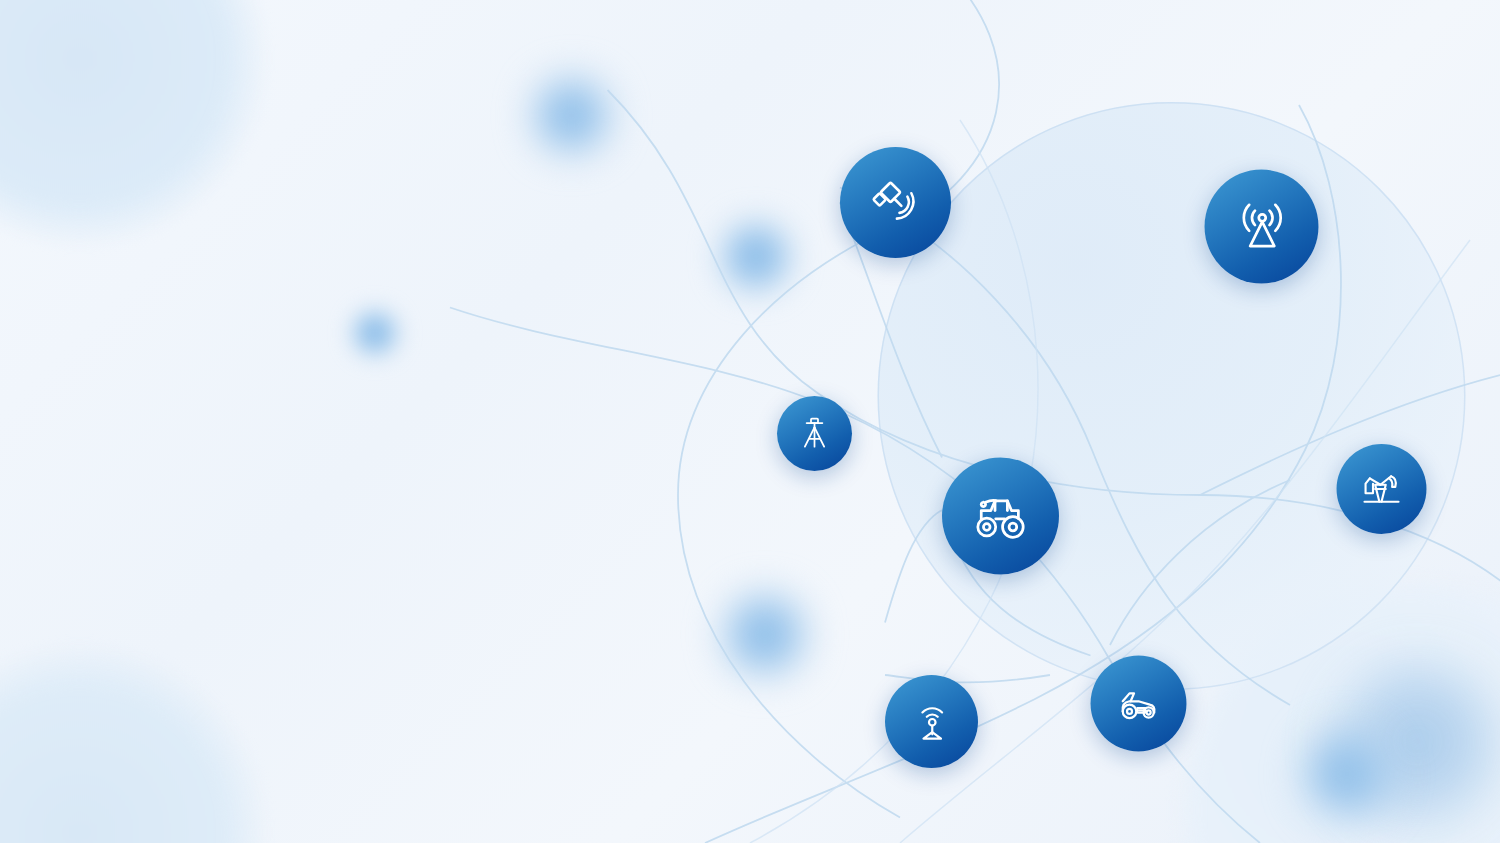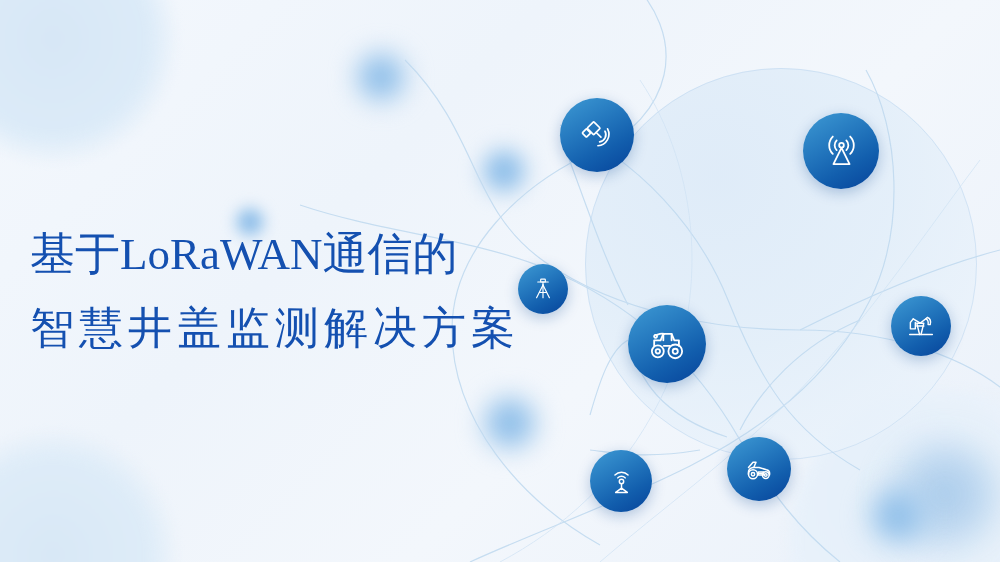--- a/index.html
+++ b/index.html
@@ -244,18 +244,14 @@
       <circle cx="33" cy="32" r="1.8"></circle>
       <path d="M10 31 q-1 -8 6 -9 h8 l10 3 q5 1 4 7"></path>
       <path d="M10 22 L16 15 h4 l-3 7"></path>
       <path d="M23 28 h7 v4 h-7 z"></path>
       <path d="M24.5 30 h4"></path>
     </svg>
         </span>
       </div>
     </div>
 
-  <div class="title-block">
-    <div class="title-line1">基于LoRaWAN通信的</div>
-    <div class="title-line2">智慧井盖监测解决方案</div>
-  </div>
 
 </div>
 
 </body></html>

